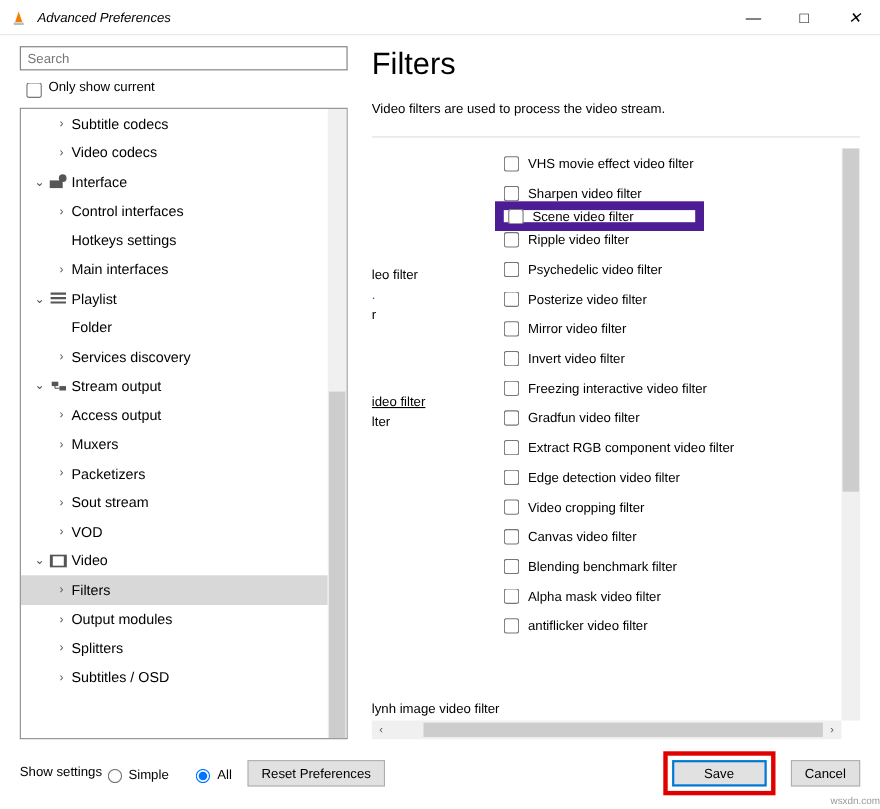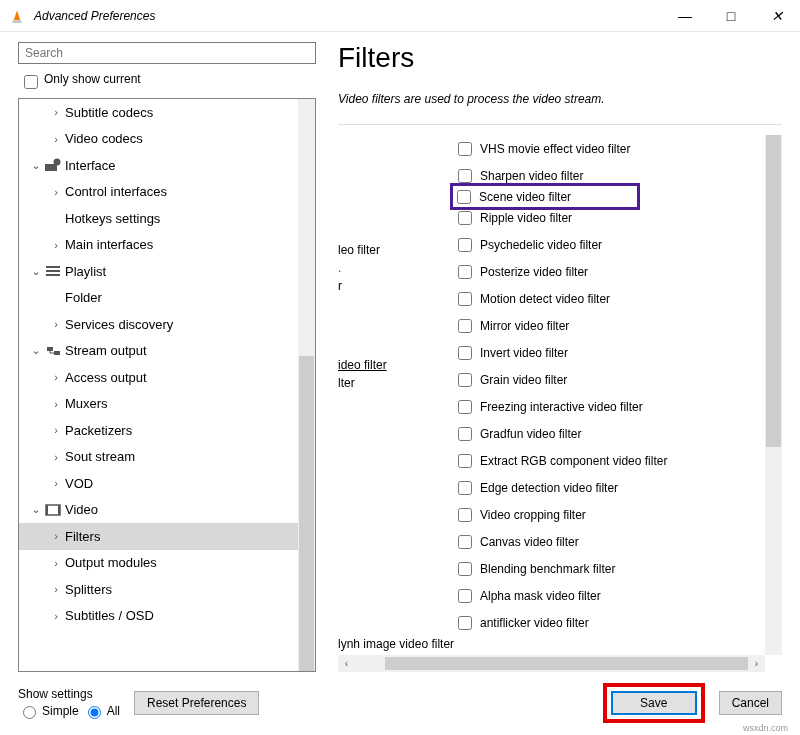--- a/index.html
+++ b/index.html
@@ -19,47 +19,47 @@
 .tree-row { height: 26.5px; display: flex; align-items: center; padding-left: 10px; font-size: 13px; }
 .tree-row.sel { background: #d8d8d8; }
 .tree-row .arrow { width: 14px; font-size: 11px; color: #555; text-align: center; }
 .tree-row .ticon { width: 20px; display: flex; justify-content: center; }
 .tree-row .lbl { padding-left: 2px; }
 .ind1 { padding-left: 30px; }
 .vscroll { position: absolute; right: 0; top: 0; bottom: 0; width: 17px; background: #f0f0f0; }
 .vscroll .thumb { position: absolute; left: 1px; right: 1px; background: #cdcdcd; }
 .right { flex: 1; padding: 10px 18px 0 18px; position: relative; display: flex; flex-direction: column; }
 .right h1 { font-size: 28px; font-weight: 400; margin: 0 0 18px 0; }
-.desc { font-size: 12px; color: #000; margin-bottom: 18px; font-style: italic; }
+.desc { font-size: 12px; color: #000; margin-bottom: 18px; }
 .sep { border-top: 1px solid #ddd; margin: 0 0 10px 0; }
 .fwrap { position: relative; flex: 1; padding-right: 17px; }
 .fgrid { position: absolute; left: 0; right: 17px; top: 0; bottom: 17px; overflow: hidden; display: flex; }
 .col { display: flex; flex-direction: column; }
 .colL { width: 120px; padding-top: 108px; }
 .colL div { height: 27px; font-size: 12px; white-space: nowrap; }
 .blue { color: #0066cc; }
 .colR { flex: 1; display: flex; flex-direction: column; padding-top: 0; }
 .frow { height: 27px; display: flex; align-items: center; font-size: 12px; }
 .frow input { width: 14px; height: 14px; margin: 0 8px 0 0; }
-.hl-red { border: 3px solid #4c1d95; padding: 2px 4px; margin: -6px 0 -6px -8px; width: 190px; }
+.hl-red { border: 8px solid #4c1d95; padding: 2px 4px; margin: -6px 0 -6px -8px; width: 190px; }
 .vscr-r { position: absolute; right: 0; top: 0; bottom: 17px; width: 17px; background: #f0f0f0; }
 .vscr-r .thumb { position: absolute; left: 1px; right: 1px; top: 0; height: 60%; background: #cdcdcd; }
 .hscr-r { position: absolute; left: 0; right: 17px; bottom: 0; height: 17px; background: #f0f0f0; display: flex; align-items: center; }
 .hscr-r .arr { width: 17px; text-align: center; font-size: 10px; color: #555; }
 .hscr-r .track { flex: 1; height: 15px; position: relative; }
 .hscr-r .thumb { position: absolute; left: 30px; right: 0; top: 1px; bottom: 1px; background: #cdcdcd; }
 .footer { height: 62px; display: flex; align-items: center; padding: 0 18px; }
-.show-settings { display: flex; flex-direction: column; font-size: 12px; }
-.radios { display: flex; align-items: flex-end; gap: 4px; margin-top: 2px; }
+.show-settings { display: flex; flex-direction: row; font-size: 12px; }
+.radios { display: flex; align-items: flex-end; gap: 20px; margin-top: 2px; }
 .radios label { display: flex; align-items: center; gap: 3px; }
 .btn { height: 24px; padding: 0 12px; background: #e1e1e1; border: 1px solid #adadad; font-size: 12px; display: inline-flex; align-items: center; justify-content: center; }
 .btn.save { border: 2px solid #0078d7; width: 86px; background: #e1e1e1; }
 .save-hl { border: 4px solid #e00000; padding: 4px; }
 .spacer { flex: 1; }
-.watermark { position: absolute; right: 12px; bottom: 2px; font-size: 9px; color: #999; }
+.watermark { position: absolute; right: 0; bottom: 2px; font-size: 9px; color: #999; }
 </style>
 </head>
 <body>
 
 <div class="titlebar">
   <svg class="icon" viewBox="0 0 24 24">
       <polygon points="12,3 17,18 7,18" fill="#f57c00" stroke="#fff" stroke-width="1"></polygon>
       <rect x="6" y="18" width="12" height="3" fill="#bbb"></rect>
     </svg>
   <span class="title">Advanced Preferences</span>
@@ -228,33 +228,25 @@
             <label class="frow">
               <input type="checkbox" style="">
               <span>Psychedelic video filter</span>
             </label>
             <label class="frow">
               <input type="checkbox" style="">
               <span>Posterize video filter</span>
             </label>
             <label class="frow">
               <input type="checkbox" style="">
-              <span>Motion detect video filter</span>
-            </label>
-            <label class="frow">
-              <input type="checkbox" style="">
               <span>Mirror video filter</span>
             </label>
             <label class="frow">
               <input type="checkbox" style="">
               <span>Invert video filter</span>
-            </label>
-            <label class="frow">
-              <input type="checkbox" style="">
-              <span>Grain video filter</span>
             </label>
             <label class="frow">
               <input type="checkbox" style="">
               <span>Freezing interactive video filter</span>
             </label>
             <label class="frow">
               <input type="checkbox" style="">
               <span>Gradfun video filter</span>
             </label>
             <label class="frow">

